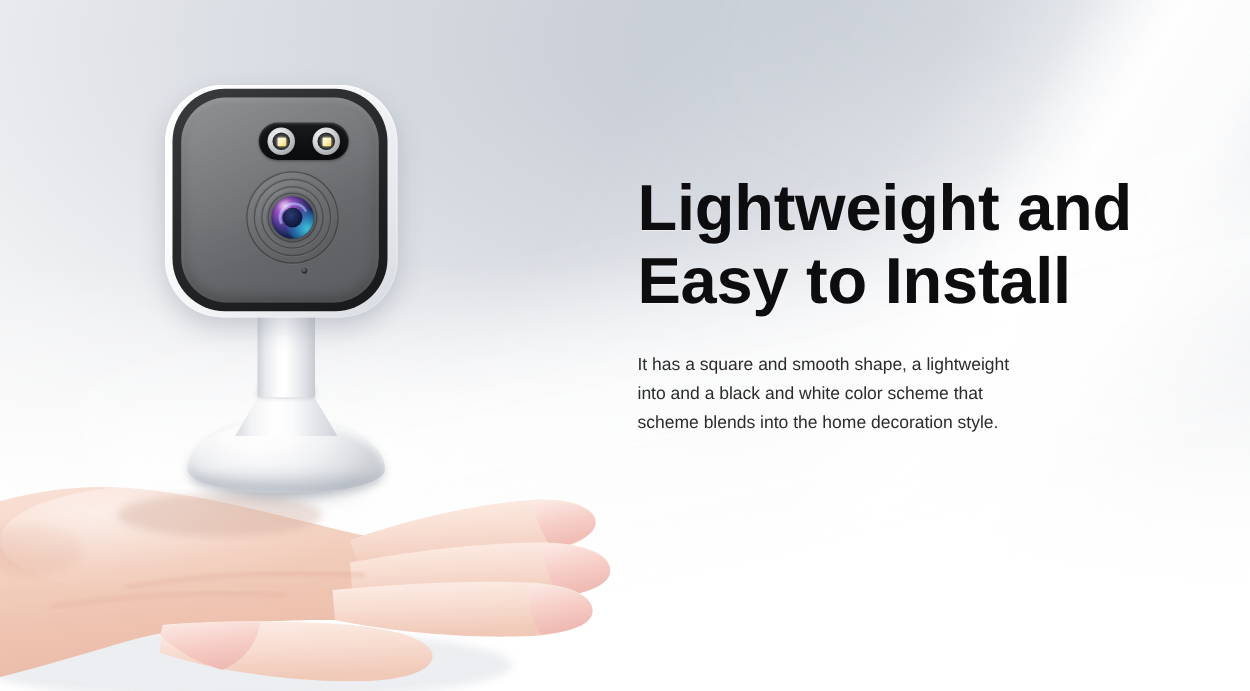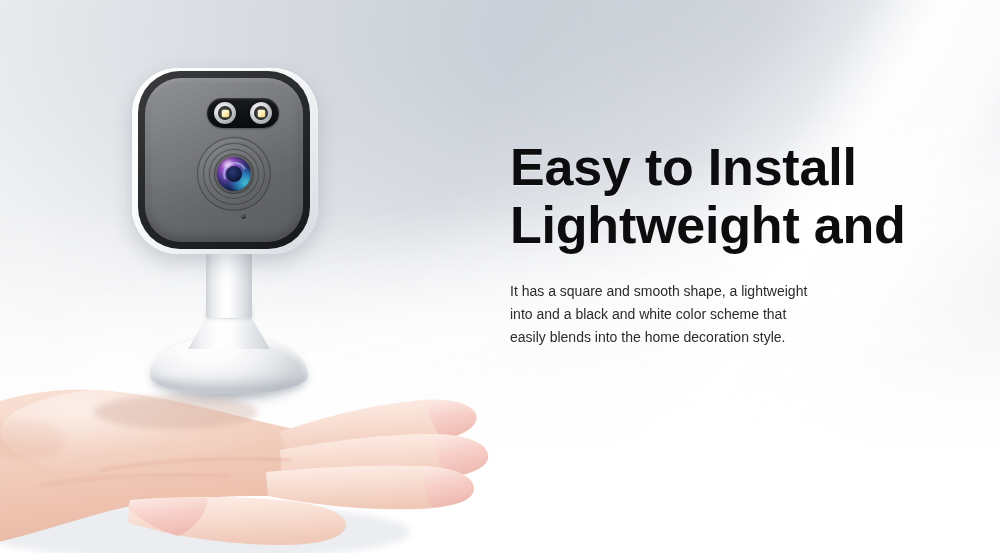--- a/index.html
+++ b/index.html
@@ -352,23 +352,23 @@
           <span class="lens-spec"></span>
         </span>
       </div>
 
       <div class="mic"></div>
     </div>
   </div>
 
   <div id="copy">
     <h1 class="headline">
+      <span>Lightweight and</span>
       <span>Easy to Install</span>
-      <span>Lightweight and</span>
     </h1>
     <p class="body-copy">
       <span>It has a square and smooth shape, a lightweight</span>
       <span>into and a black and white color scheme that</span>
-      <span>easily blends into the home decoration style.</span>
+      <span>scheme blends into the home decoration style.</span>
     </p>
   </div>
 
 </div>
 
 </body></html>

